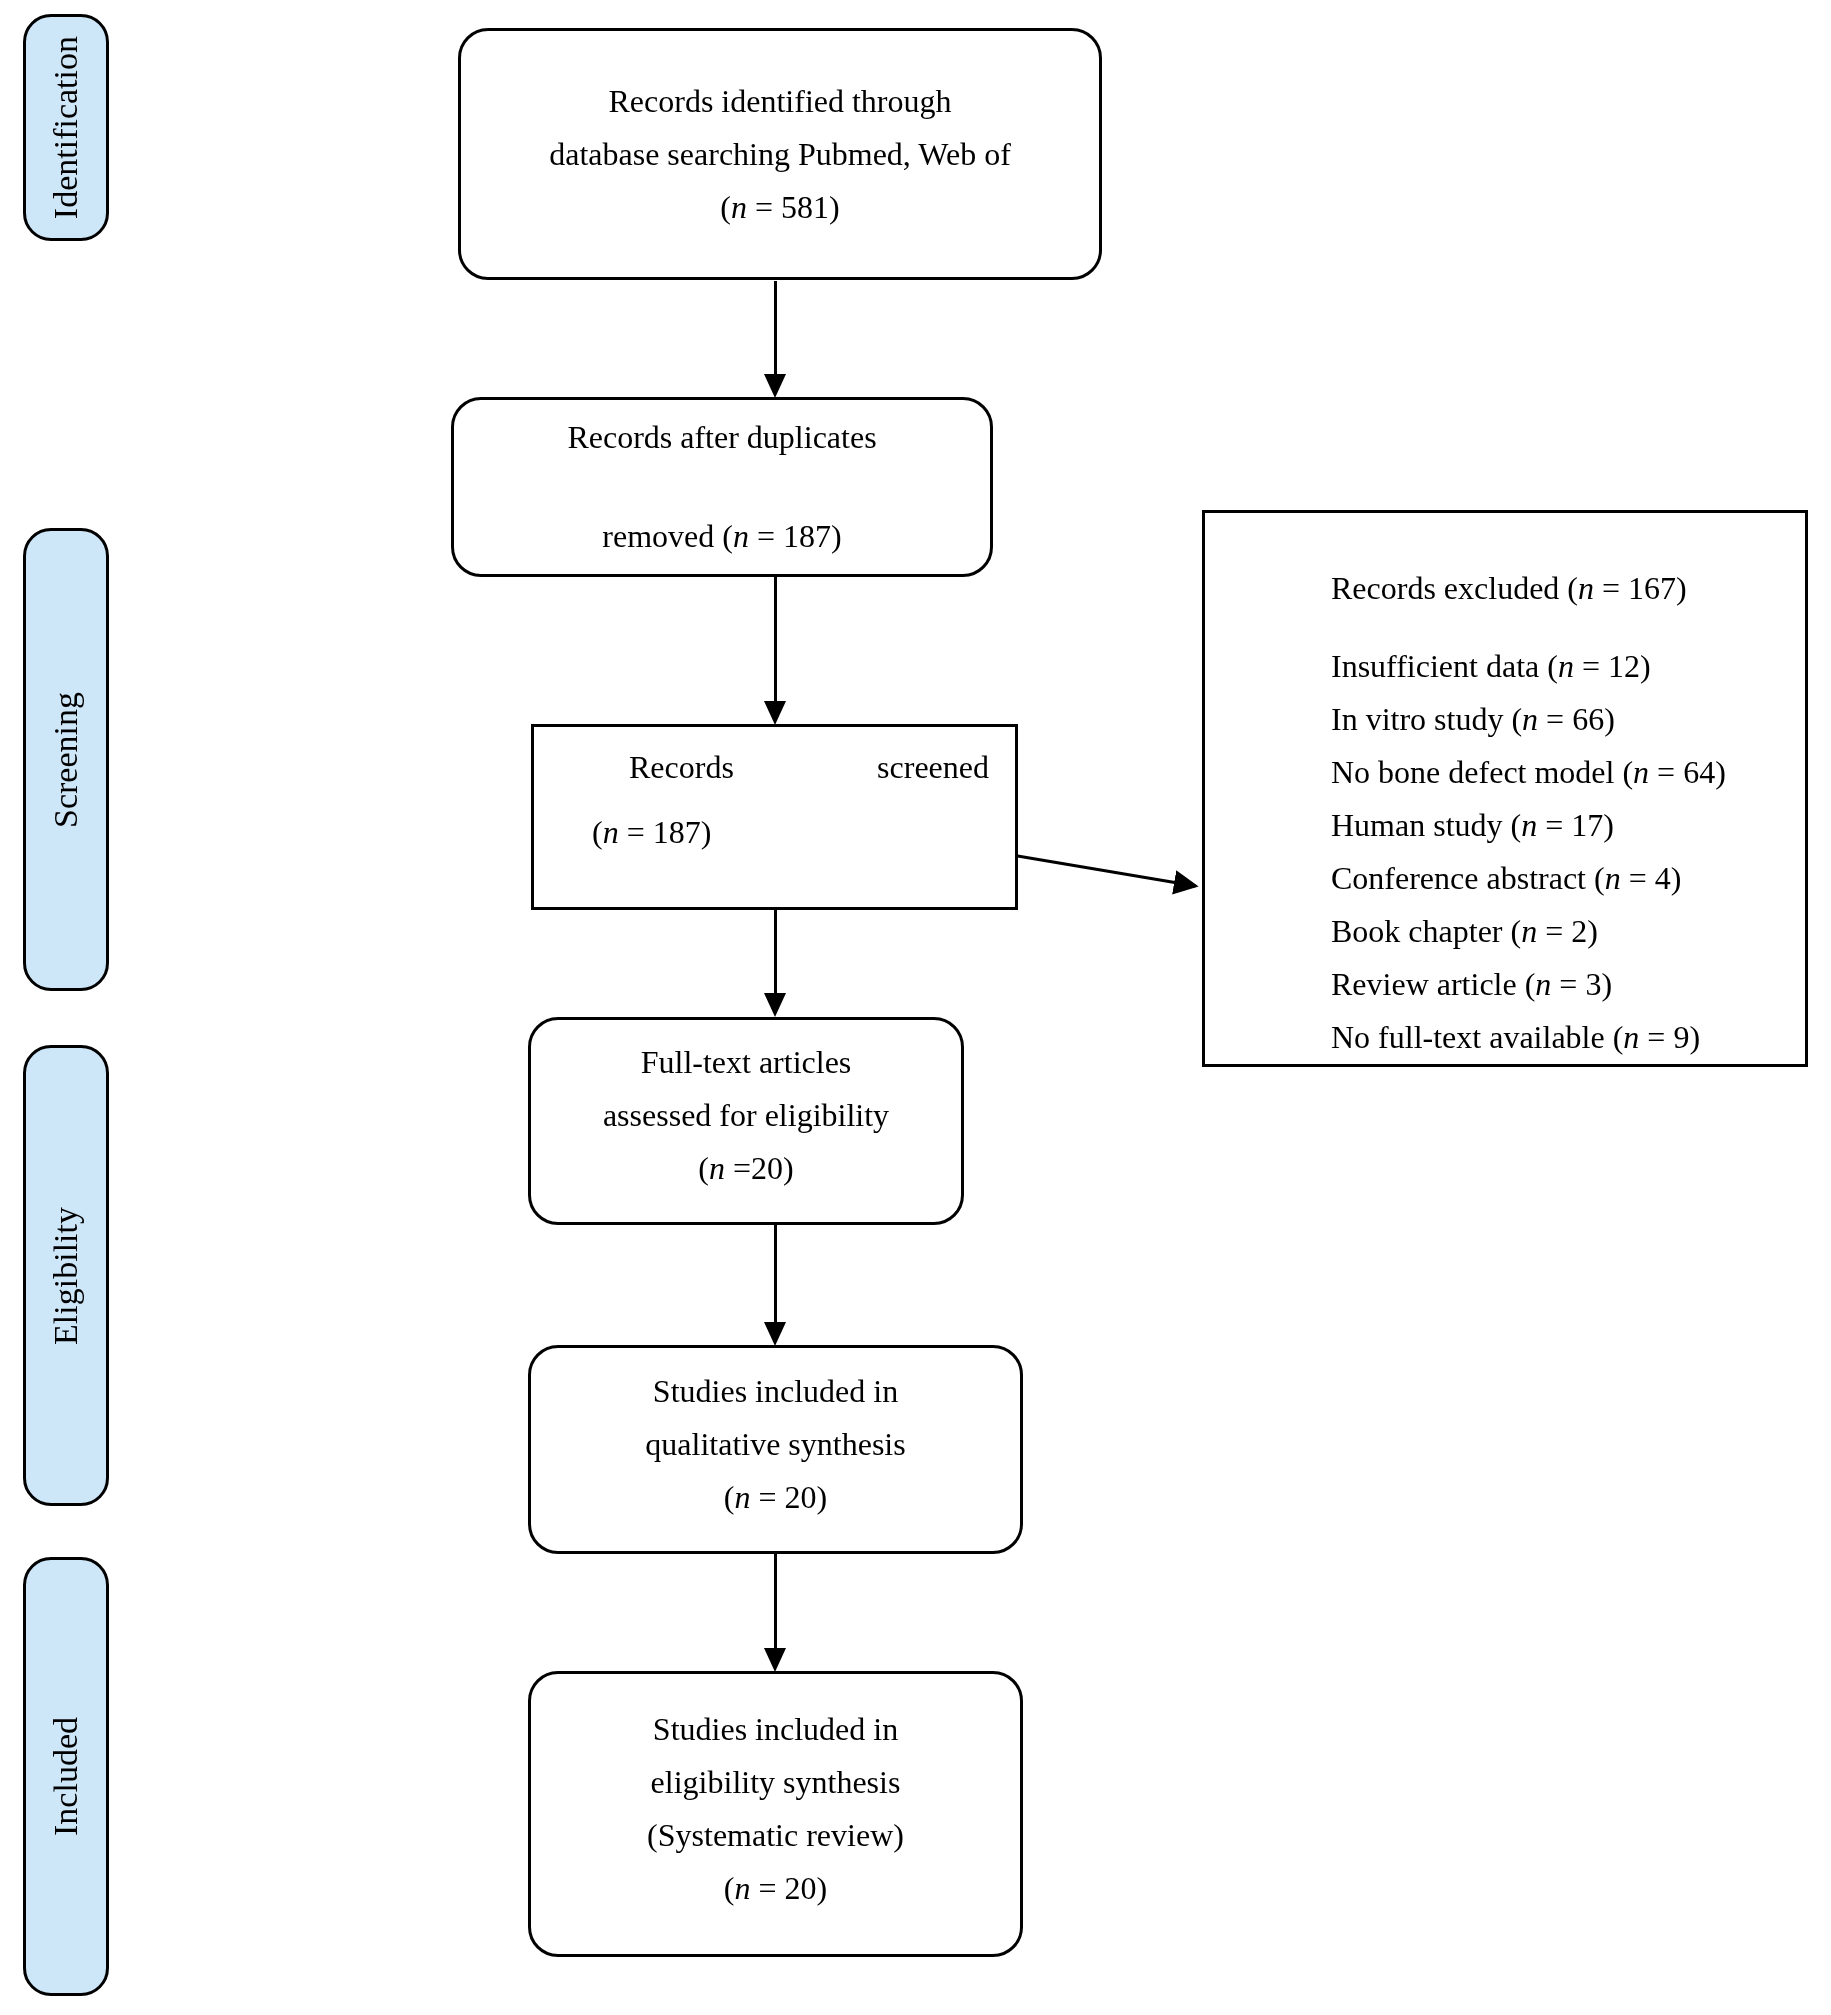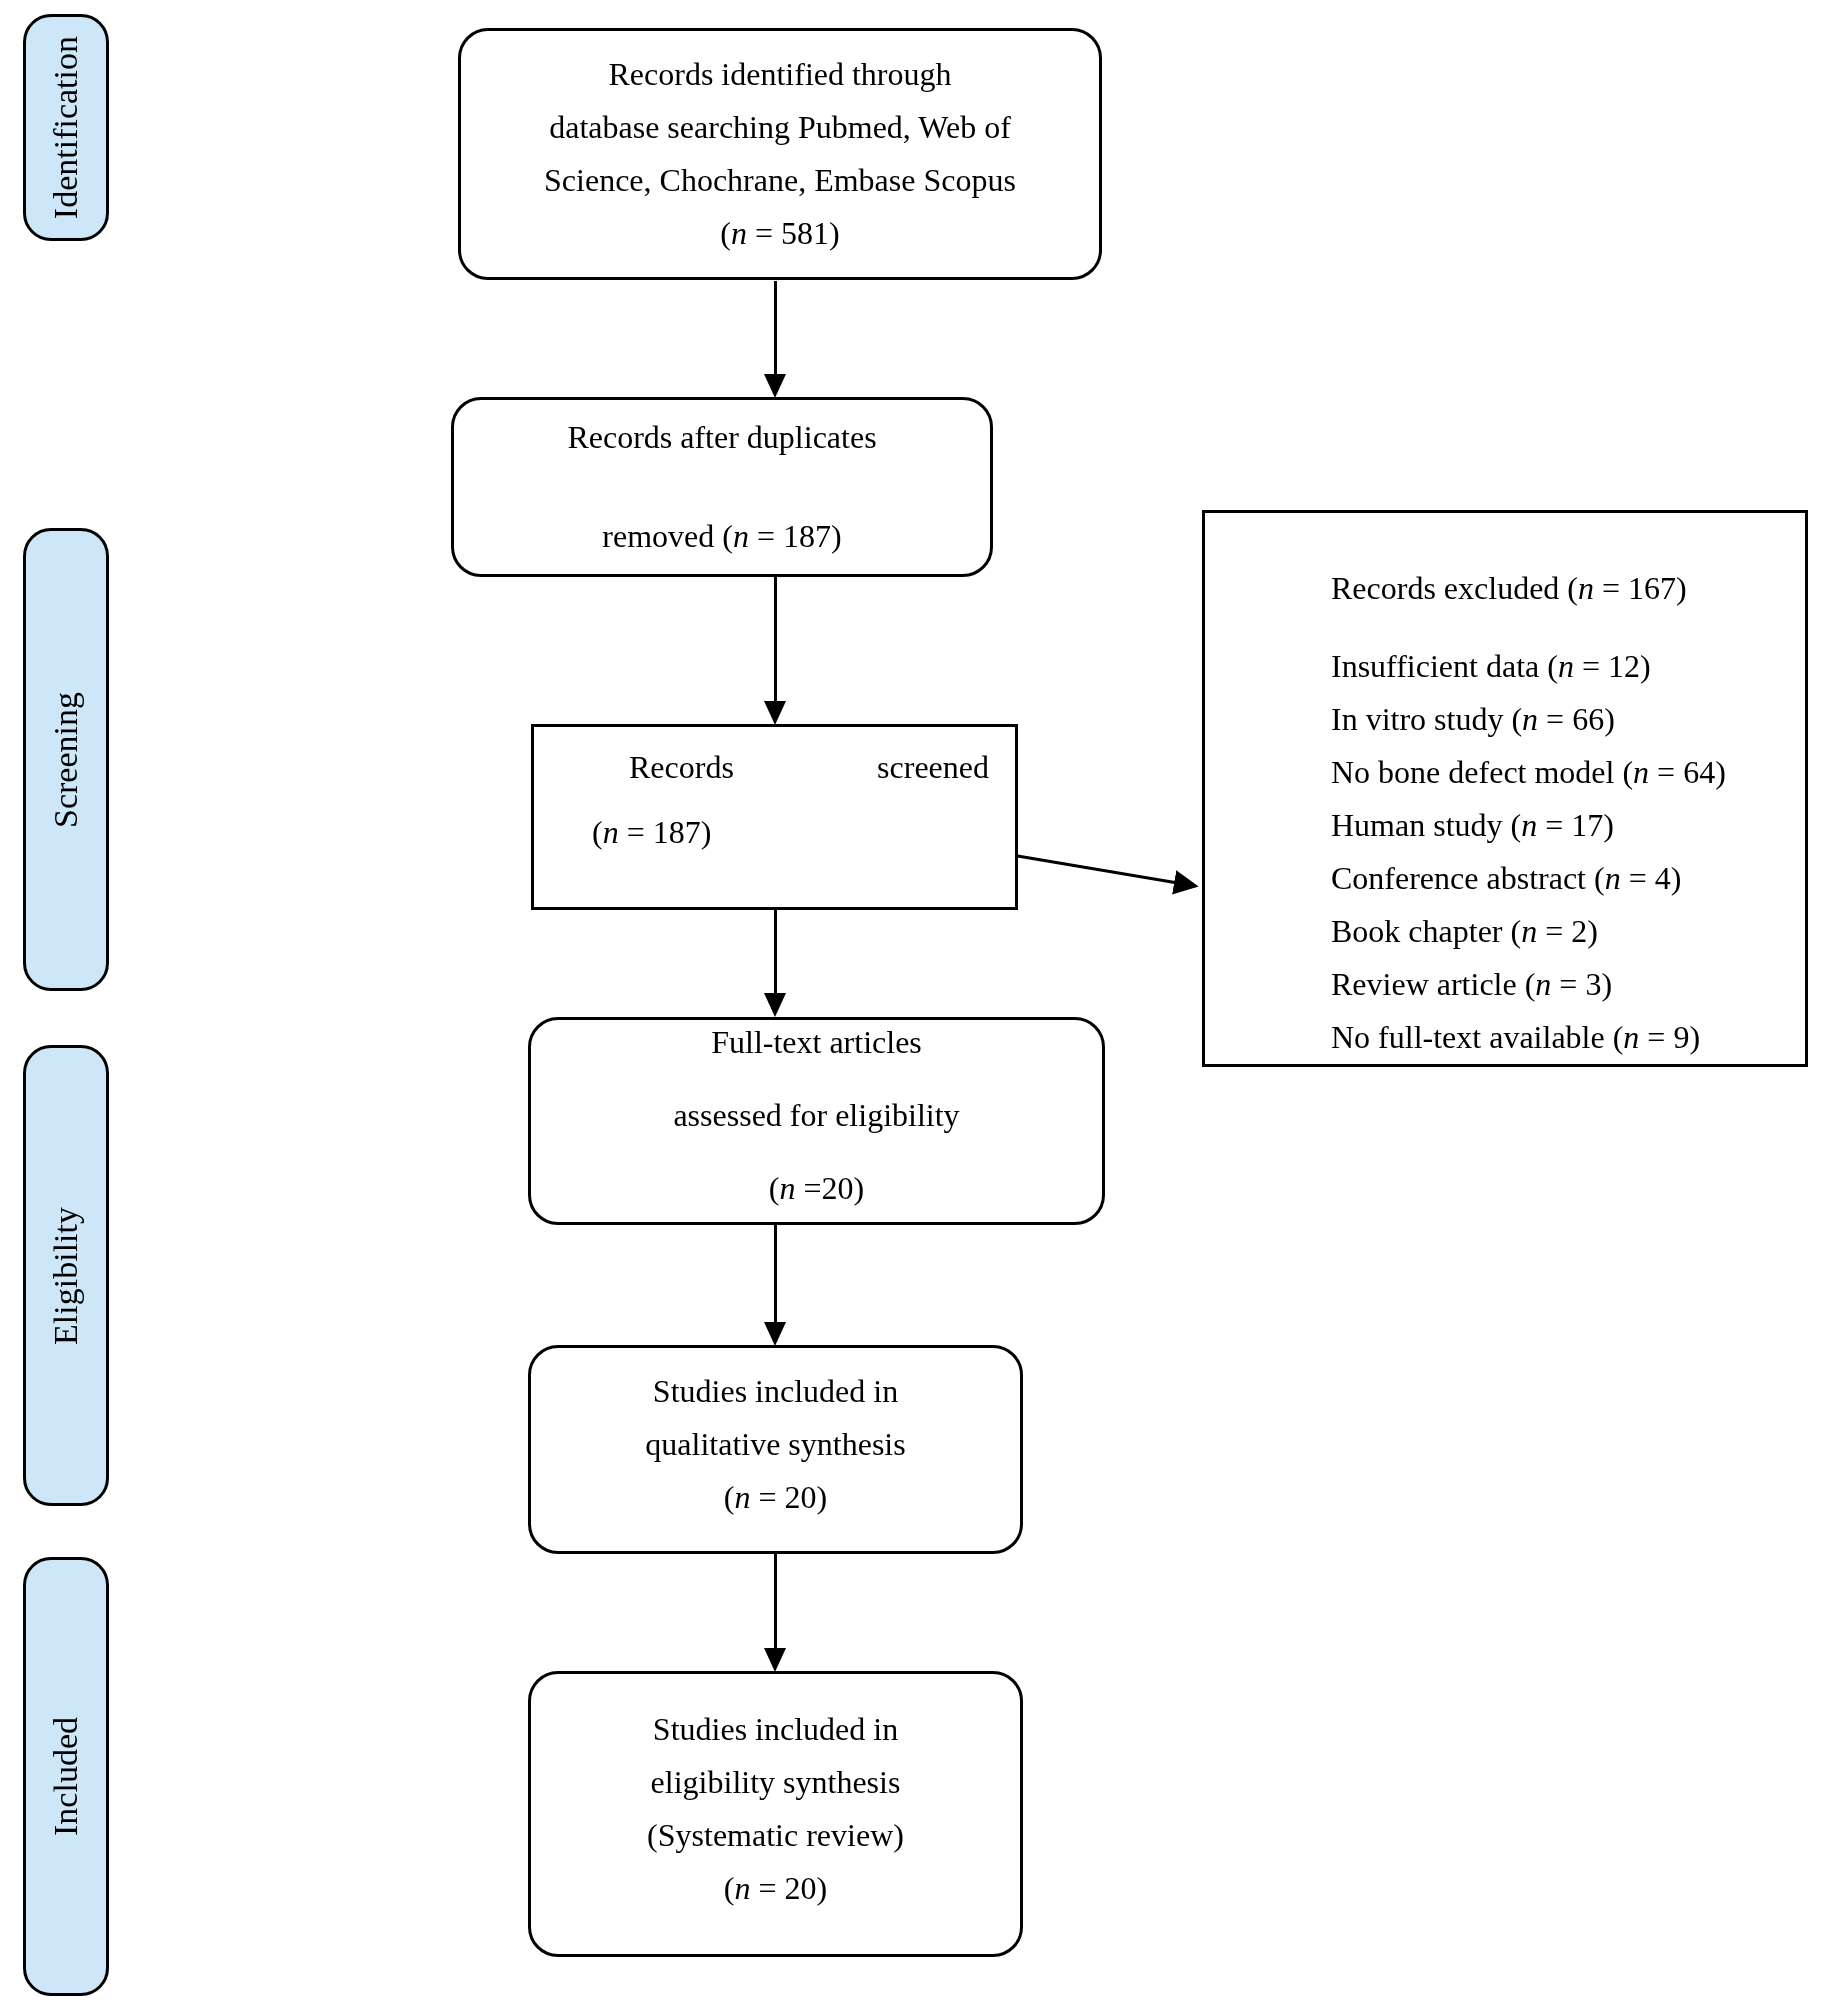--- a/index.html
+++ b/index.html
@@ -77,38 +77,37 @@
   <div class="stage" style="left:23px;top:1045px;width:86px;height:461px;">
     <span class="stage-label">Eligibility</span>
   </div>
   <div class="stage" style="left:23px;top:1557px;width:86px;height:439px;">
     <span class="stage-label">Included</span>
   </div>
 
   <div class="fbox centered" style="left:458px;top:28px;width:644px;height:252px;">
       <div class="line">Records identified through</div>
       <div class="line">database searching Pubmed, Web of</div>
-      <div class="line">Science, Chochrane, Embase Scopus</div>
       <div class="line">(<i>n</i> = 581)</div>
     </div>
 
   <div class="fbox centered" style="left:451px;top:397px;width:542px;height:180px;gap:46px;">
       <div class="line">Records after duplicates</div>
       <div class="line">removed (<i>n</i> = 187)</div>
     </div>
 
   <div class="fbox" style="left:531px;top:724px;width:487px;height:186px;padding-bottom:34px;">
     <div class="line screened-line1">
       <span>Records</span>
       <span>screened</span>
     </div>
     <div class="line screened-line2">(<i>n</i> = 187)</div>
   </div>
 
-  <div class="fbox centered" style="left:528px;top:1017px;width:577px;height:208px;padding-bottom:10.3px;gap:20px;">
+  <div class="fbox centered" style="left:528px;top:1017px;width:436px;height:208px;padding-bottom:10.3px;">
       <div class="line">Full-text articles</div>
       <div class="line">assessed for eligibility</div>
       <div class="line">(<i>n</i> =20)</div>
     </div>
 
   <div class="fbox centered" style="left:528px;top:1345px;width:495px;height:209px;padding-bottom:10.3px;">
       <div class="line">Studies included in</div>
       <div class="line">qualitative synthesis</div>
       <div class="line">(<i>n</i> = 20)</div>
     </div>

